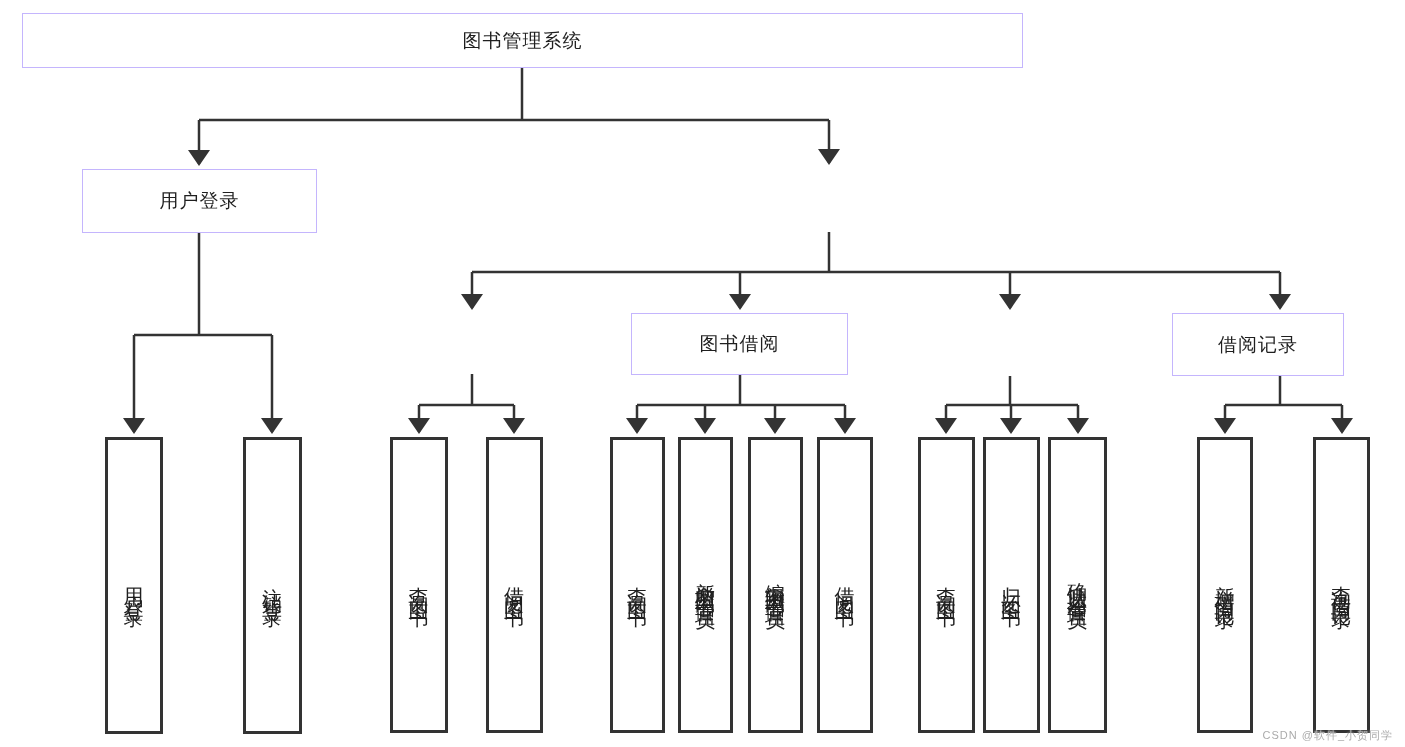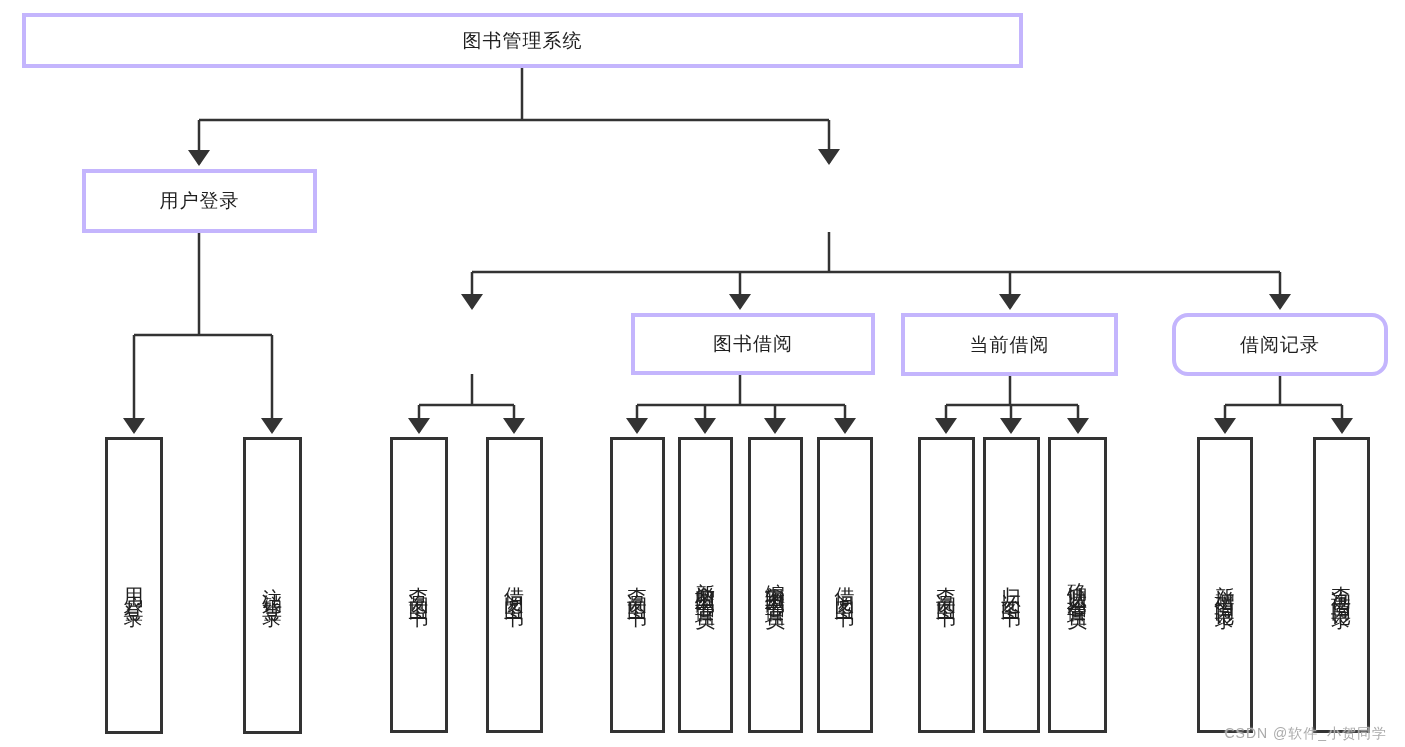--- a/index.html
+++ b/index.html
@@ -8,21 +8,21 @@
     width:1405px;height:747px;
     background:#ffffff;
     font-family:"Liberation Sans","DejaVu Sans",sans-serif;
     color:#1f1f1f;
     overflow:hidden;
   }
   #connectors{position:absolute;left:0;top:0;width:1405px;height:747px;}
   .node{
     position:absolute;
     box-sizing:border-box;
-    border:4px solid #c4b5fd;
+    border:1px solid #c4b5fd;
     background:#ffffff;
     display:flex;align-items:center;justify-content:center;
     text-align:center;
     font-size:19px;
     letter-spacing:1px;
     z-index:2;
   }
   .leaf{
     position:absolute;
     box-sizing:border-box;
@@ -34,22 +34,22 @@
   .leaf .vtext{
     writing-mode:vertical-lr;
     text-orientation:mixed;
     font-size:20px;
     letter-spacing:7px;
     line-height:1;
     white-space:nowrap;
   }
   .watermark{
     position:absolute;
-    right:18px;bottom:4px;
-    font-size:14px;
+    right:12px;bottom:4px;
+    font-size:11px;
     color:#ababab;
     letter-spacing:1px;
     z-index:3;
     text-shadow:0 0 2px #ffffff;
   }
 </style>
 </head>
 <body>
 
 <div id="stage">
@@ -101,23 +101,22 @@
       <line x1="1225" y1="405" x2="1342" y2="405"></line>
       <line x1="1225" y1="405" x2="1225" y2="432" marker-end="url(#arrow)"></line>
       <line x1="1342" y1="405" x2="1342" y2="432" marker-end="url(#arrow)"></line>
     </g>
   </svg>
 
   <div class="node" style="left:22px;top:13px;width:1001px;height:55px;">图书管理系统</div>
 
   <div class="node" style="left:82px;top:169px;width:235px;height:64px;">用户登录</div>
 
-  <div class="node" style="left:631px;top:313px;width:244px;height:62px;">图书借阅</div>
-  <div class="node" style="left:901px;top:313px;width:217px;height:63px;">当前借阅</div>
-  <div class="node" style="left:1172px;top:313px;width:216px;height:63px;border-radius:16px;">借阅记录</div>
+  <div class="node" style="left:631px;top:313px;width:217px;height:62px;">图书借阅</div>
+  <div class="node" style="left:1172px;top:313px;width:172px;height:63px;">借阅记录</div>
 
   <div class="leaf" style="left:105px;top:437px;width:58px;height:297px;">
     <span class="vtext">用户登录</span>
   </div>
   <div class="leaf" style="left:243px;top:437px;width:59px;height:297px;">
     <span class="vtext">注销登录</span>
   </div>
 
   <div class="leaf" style="left:390px;top:437px;width:58px;height:296px;">
     <span class="vtext">查询图书</span>

